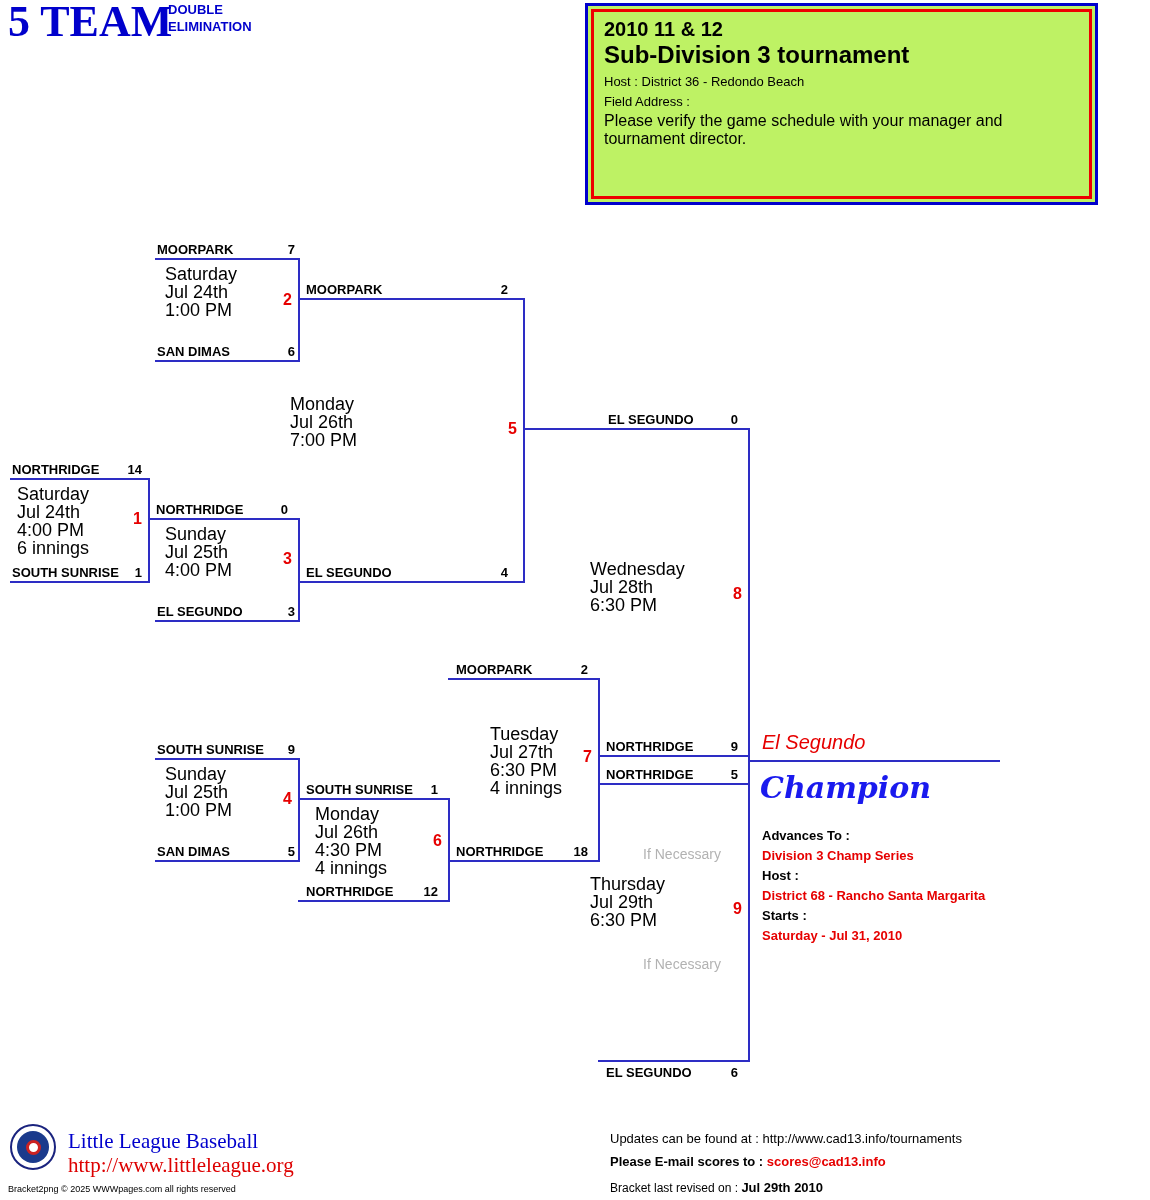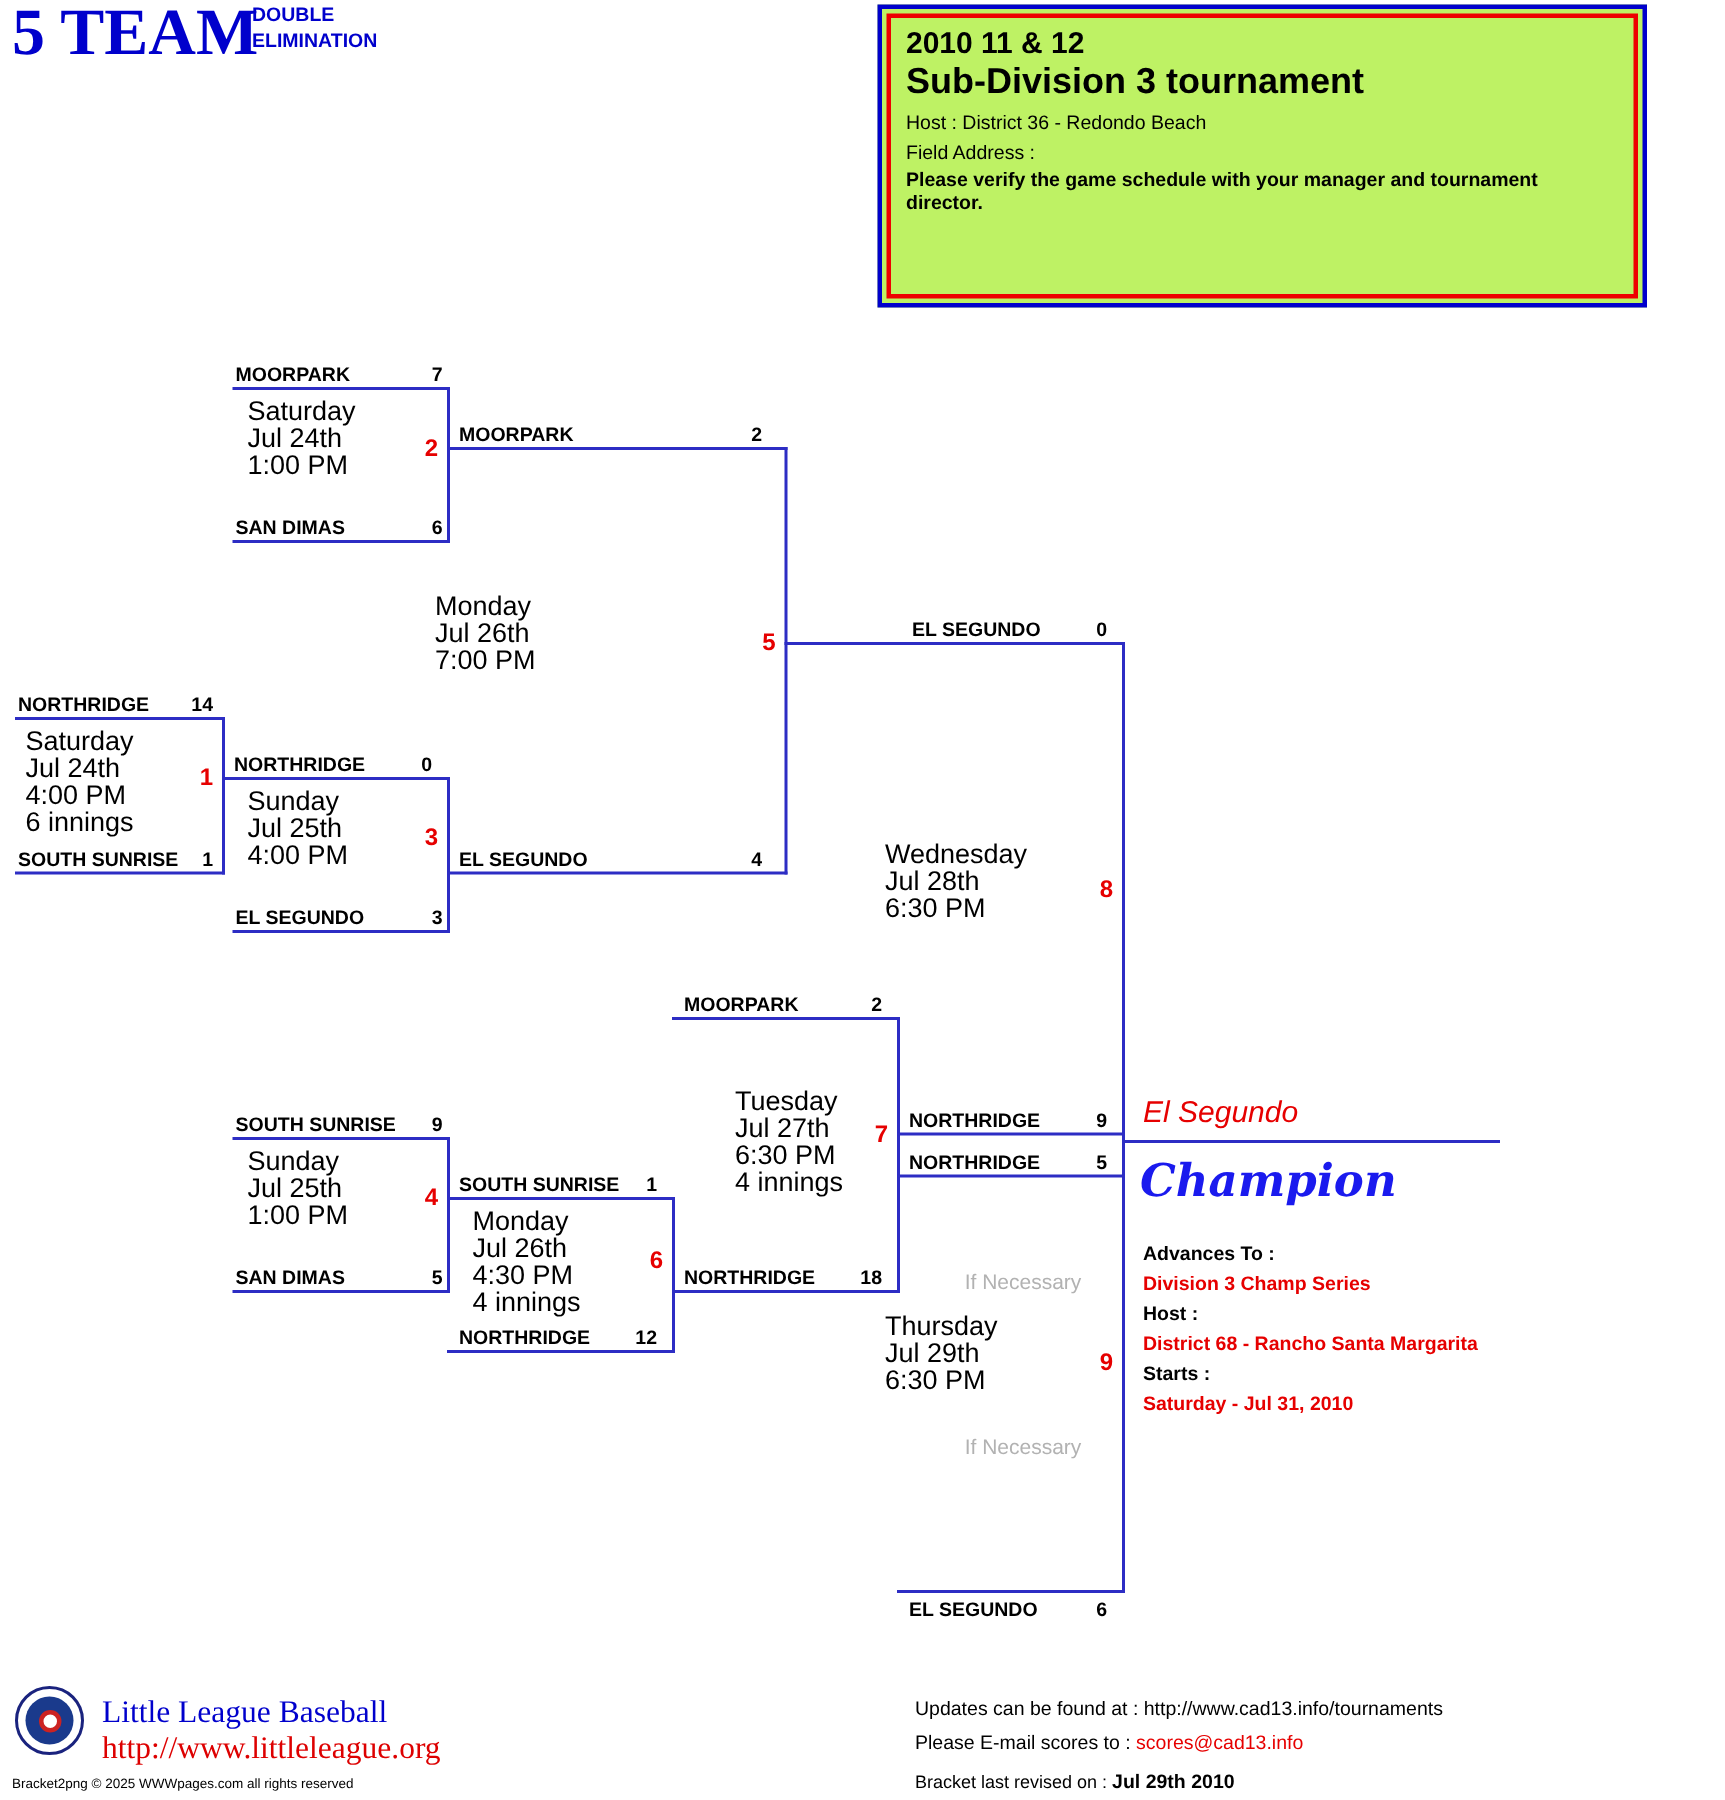--- a/index.html
+++ b/index.html
@@ -31,21 +31,21 @@
 
   
   .info-outer { position: absolute; left: 585px; top: 3px; width: 513px; height: 202px;
                 border: 3px solid #0000cc; background: #bef264; }
   .info-inner { position: absolute; left: 3px; top: 3px; right: 3px; bottom: 3px;
                 border: 3px solid #ee0000; padding: 4px 10px; overflow: hidden; }
   .info-year { font-size: 20px; font-weight: bold; margin-top: 2px; }
   .info-title { font-size: 24px; font-weight: bold; }
   .info-line { font-size: 13px; margin-top: 5px; }
   .info-warning { font-size: 30px; color: #ee0000; margin-top: 3px; white-space: nowrap; }
-  .info-note { font-size: 13px; margin-top: 3px; font-weight: bold; }
+  .info-note { font-size: 16px; margin-top: 3px; }
 
   
   .champ-name { position: absolute; left: 762px; top: 731px; font-size: 20px;
                 font-style: italic; color: #e60000; }
   .champ-label { position: absolute; left: 760px; top: 770px; color: #1a1aee;
                  font-family: "DejaVu Serif", serif; font-style: italic; font-weight: bold;
                  font-size: 30px; }
   .advance { position: absolute; left: 762px; top: 826px; font-size: 13px; font-weight: bold;
              line-height: 20px; }
   .adv-red { color: #e60000; }
@@ -57,21 +57,21 @@
   .ll-mid { width: 32px; height: 32px; border-radius: 50%; background: #1a3a8c;
             display: flex; align-items: center; justify-content: center; }
   .ll-core { width: 15px; height: 15px; border-radius: 50%; background: #fff;
              border: 3px solid #cc2222; }
   .org-name { position: absolute; left: 68px; top: 1129px; color: #0000cc;
               font-family: "Liberation Serif", serif; font-size: 21px; }
   .org-url { position: absolute; left: 68px; top: 1153px; color: #dd0000;
              font-family: "Liberation Serif", serif; font-size: 21px; }
   .copyright { position: absolute; left: 8px; top: 1184px; font-size: 9px; }
   .updates { position: absolute; left: 610px; top: 1131px; font-size: 13px; }
-  .scores { position: absolute; left: 610px; top: 1154px; font-size: 13px; font-weight: normal; }
+  .scores { position: absolute; left: 610px; top: 1154px; font-size: 13px; font-weight: bold; }
   .scores .email { color: #e60000; }
   .revised { position: absolute; left: 610px; top: 1180px; font-size: 12px; }
   .revised .date { font-weight: bold; font-size: 13px; }
 </style>
 </head>
 <body>
 
 <div class="team-count">5 TEAM</div>
 <div class="elim" style="left:168px;top:2px">DOUBLE</div>
 <div class="elim" style="left:168px;top:19px">ELIMINATION</div>

